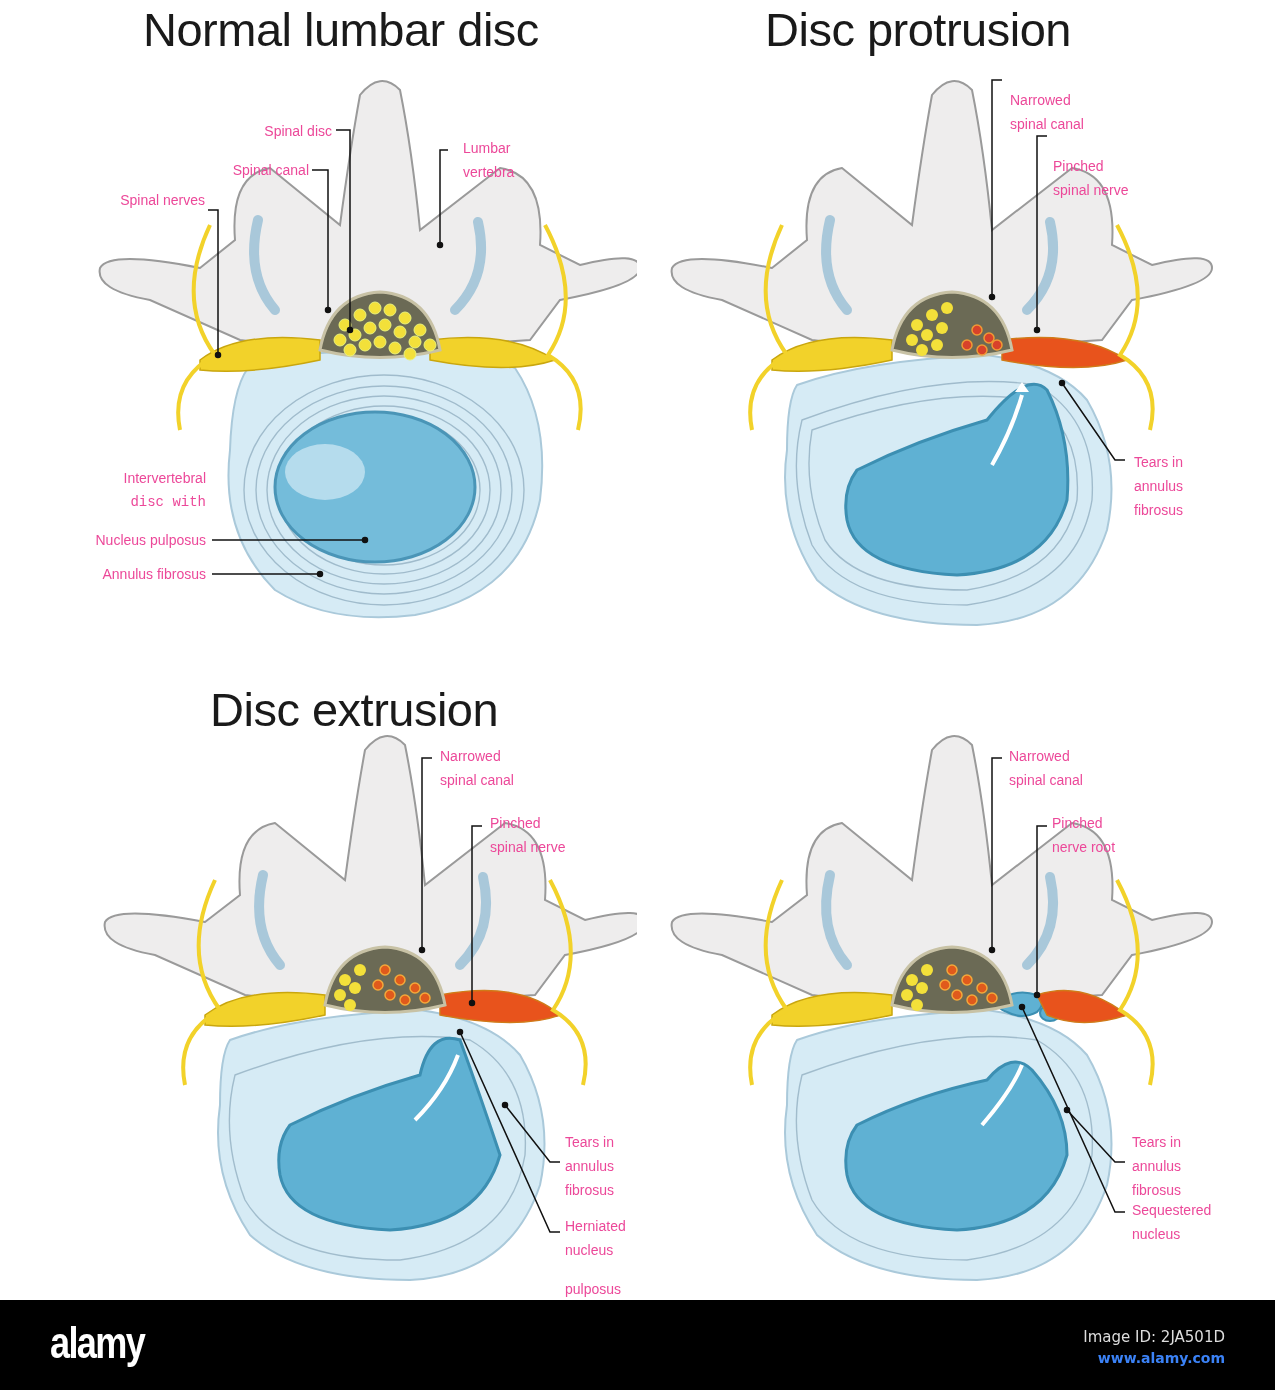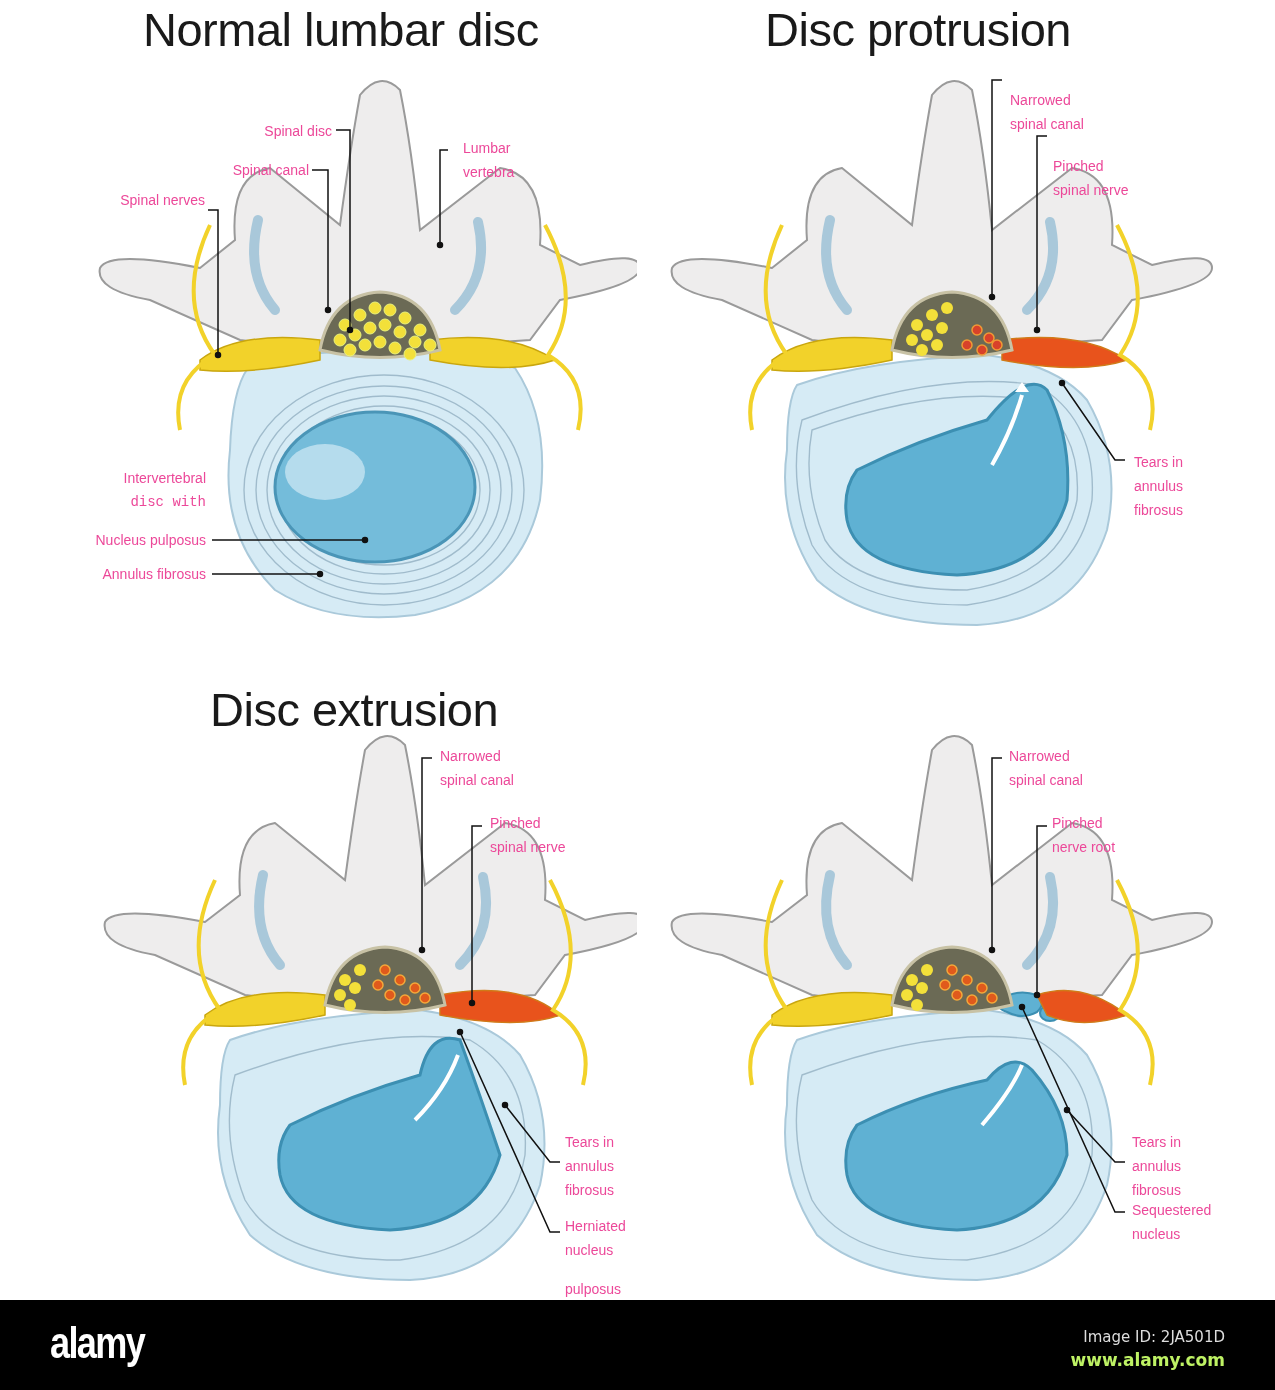--- a/index.html
+++ b/index.html
@@ -9,21 +9,21 @@
   .panel svg.art { position: absolute; left: 0; top: 0; }
   .title { position: absolute; font-weight: normal; font-size: 47px; color: #1a1a1a;
            white-space: nowrap; letter-spacing: -0.5px; }
   .lbl { position: absolute; font-size: 14px; line-height: 24px; color: #ec4899; white-space: nowrap; }
   .lbl.r { text-align: right; }
   .footer { position: absolute; left: 0; top: 1300px; width: 1275px; height: 102px; background: #000; text-align: right; }
   .logo { position: absolute; left: 50px; top: 18px; font-family: "Liberation Sans", sans-serif;
           font-weight: bold; color: #fff; font-size: 44px; letter-spacing: -2px; transform: scaleX(0.82);
           transform-origin: left top; }
   .imgid { position: absolute; right: 50px; top: 28px; color: #ddd; font-size: 15px; font-family: "DejaVu Sans", sans-serif; }
-  .site { position: absolute; right: 50px; top: 50px; color: #bef264; font-size: 17px; font-weight: bold; font-family: "DejaVu Sans", sans-serif; }
+  .site { position: absolute; right: 50px; top: 50px; color: #3b82f6; font-size: 14px; font-weight: bold; font-family: "DejaVu Sans", sans-serif; }
 </style>
 </head>
 <body>
 
 <div class="panel" style="left:0;top:0;">
   <div class="title" style="left:143px;top:2px;">Normal lumbar disc</div>
   <svg class="art" width="637" height="648">
     <g>
       <path d="M100,268 Q110,250 200,268 L235,240 Q230,175 270,168 L340,225 Q350,150 360,95 Q380,70 400,90 Q412,150 420,230 L500,168 Q545,175 540,245 L580,265 Q640,250 640,268 Q640,285 560,300 L530,340 L340,352 L240,340 L150,300 Q95,290 100,268 Z" fill="#eeeded" stroke="#9a9a9a" stroke-width="2"></path>
       <path d="M258,220 Q245,275 275,310" fill="none" stroke="#a9c8da" stroke-width="10" stroke-linecap="round"></path>

